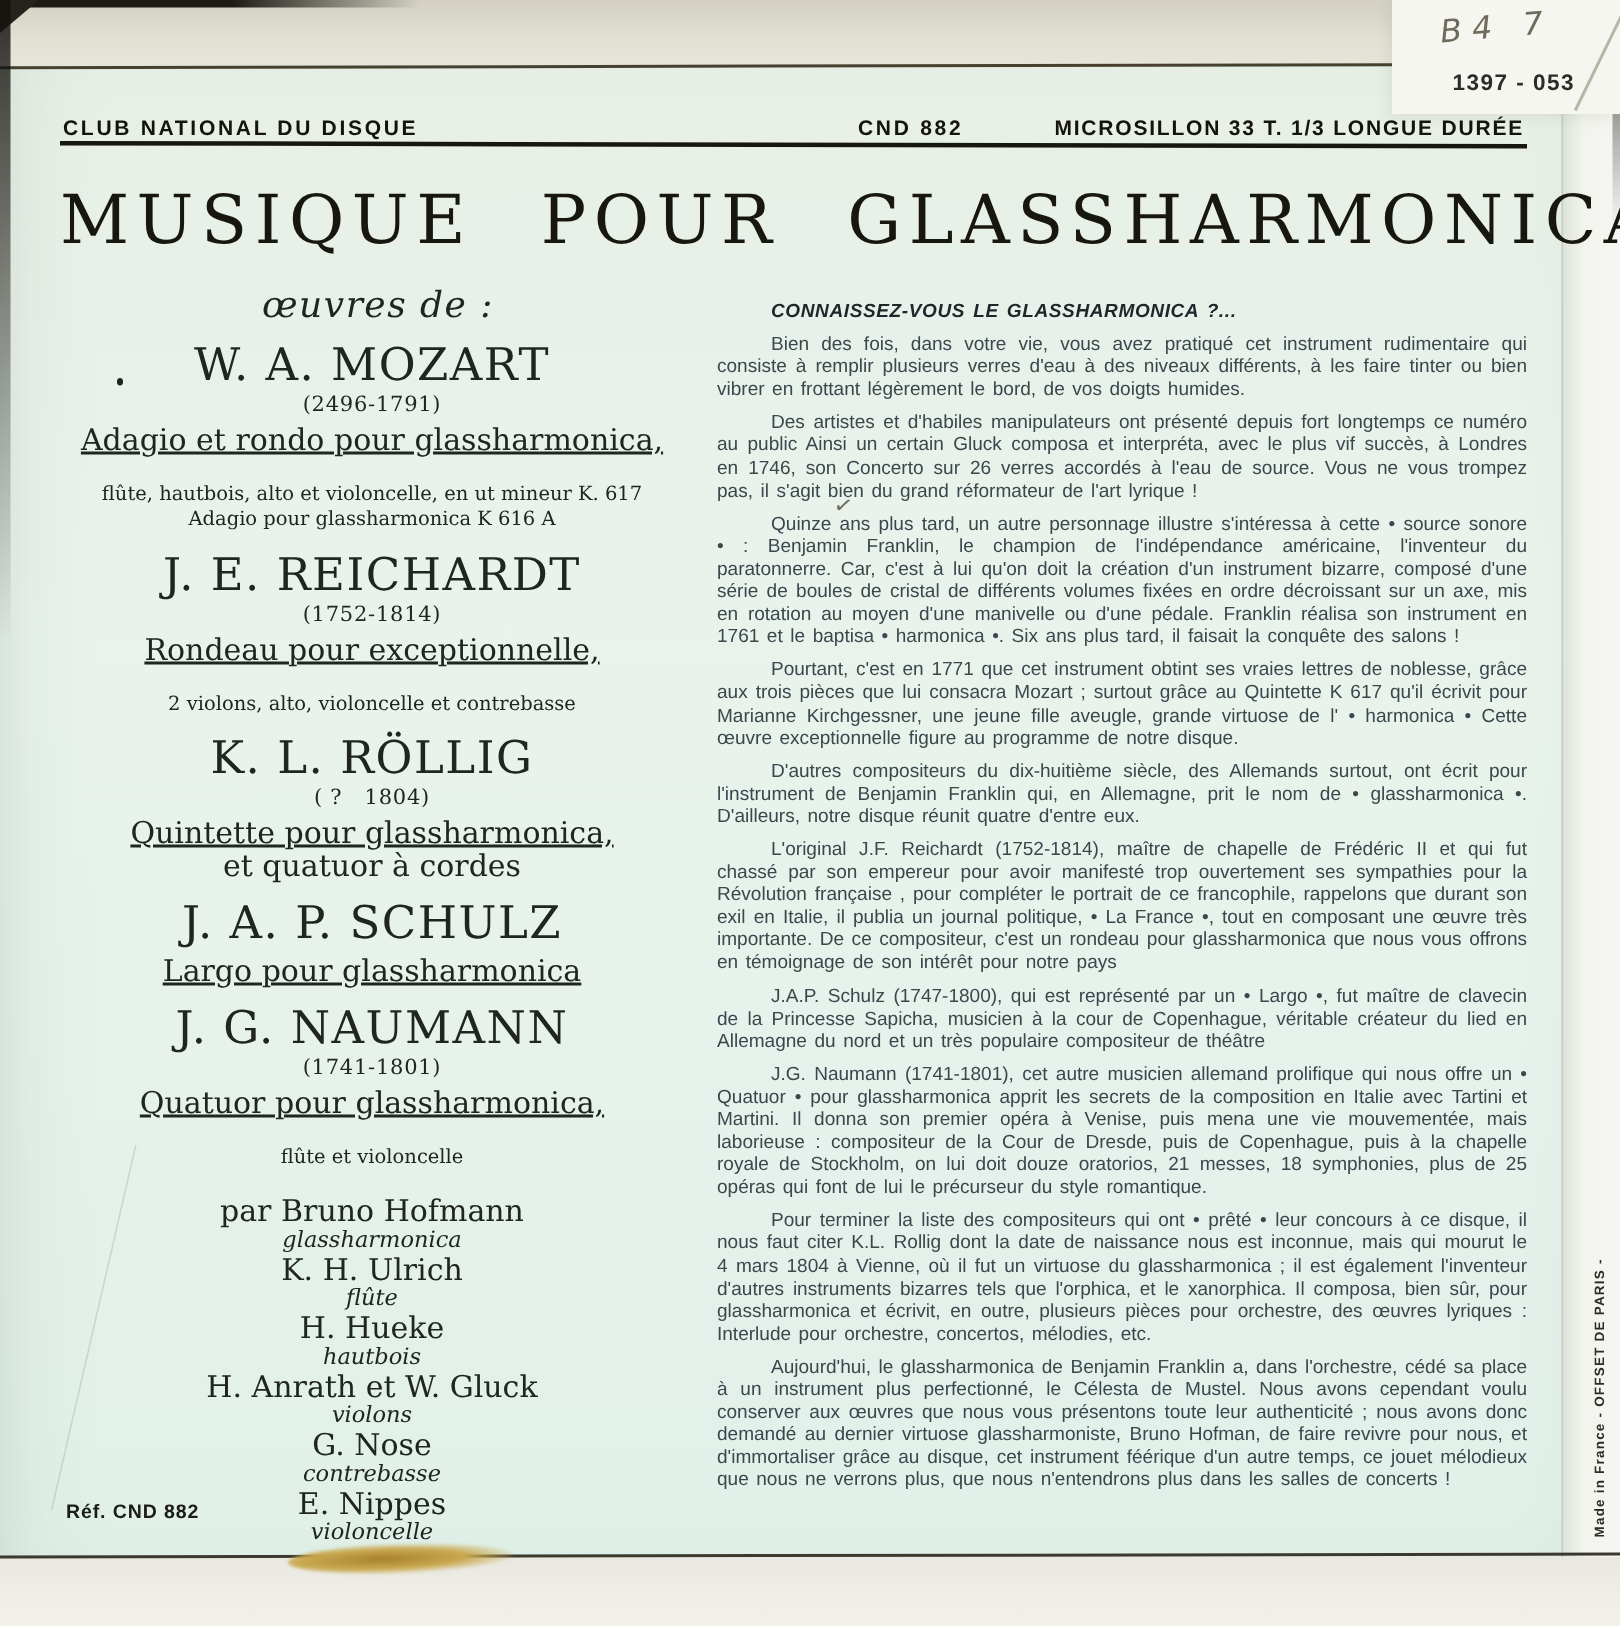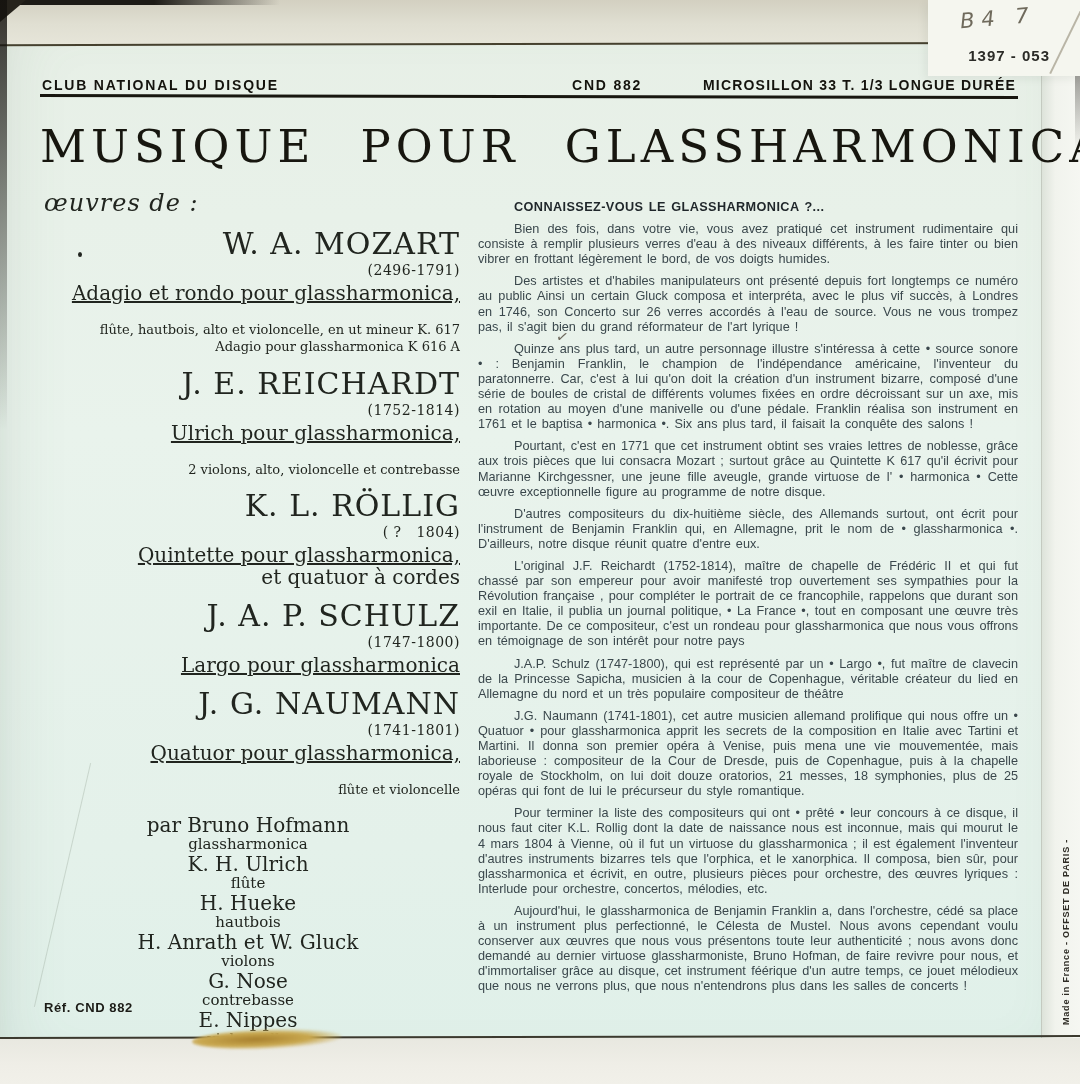--- a/index.html
+++ b/index.html
@@ -43,43 +43,43 @@
         transform:rotate(0.12deg);}
 
   
   .album-title{position:absolute;left:40px;top:120px;white-space:nowrap;
         font-family:"DejaVu Serif",serif;font-size:45px;letter-spacing:5px;word-spacing:26px;
         color:#17160f;}
 
   
   .works{position:absolute;left:36px;top:190px;width:424px;text-align:center;
         font-family:"DejaVu Serif",serif;color:#21251f;}
-  .works-intro{text-align:left;font-style:italic;font-size:24px;line-height:26px;padding-left:8px;
+  .works-intro{text-align:center;font-style:italic;font-size:24px;line-height:26px;padding-left:8px;
         letter-spacing:1px;}
-  .comp{margin-top:12px;text-align:right;}
+  .comp{margin-top:12px;}
   .comp-name{font-size:30px;line-height:32px;letter-spacing:1px;}
   .comp-dates{font-size:14px;line-height:16px;margin-top:2px;letter-spacing:.5px;white-space:pre;}
   .comp-work{font-size:20px;line-height:22px;margin-top:4px;text-decoration:underline;}
   .comp-sub-small{font-size:13px;line-height:16px;margin-top:18px;}
   .comp-sub-med{font-size:13px;line-height:18px;}
   .comp-work2{font-size:20px;line-height:22px;}
   .performers{margin-top:16px;}
   .perf-name{font-size:20px;line-height:22px;}
-  .perf-role{font-size:15px;line-height:17px;}
+  .perf-role{font-style:italic;font-size:15px;line-height:17px;}
   .stray-dot{position:absolute;left:78px;top:252px;width:4px;height:5px;background:#20241f;
         border-radius:50%;}
   .crease-left{position:absolute;left:62px;top:760px;width:1px;height:250px;
         background:rgba(150,162,148,.35);transform:rotate(13deg);}
   .ref{position:absolute;left:44px;top:1000px;font-size:13px;font-weight:bold;
         letter-spacing:.6px;color:#1c1c17;}
 
   
   .notes{position:absolute;left:478px;top:200px;width:540px;color:#3a474c;}
   .notes-heading{text-align:center;font-size:14px;font-weight:bold;letter-spacing:.4px;
-        color:#1f262a;margin:0 0 9px 0;}
+        color:#1f262a;margin:0 0 9px 0;font-style:italic;}
   .notes p{font-size:12.7px;line-height:15.1px;text-align:justify;text-indent:36px;
         margin:0 0 7px 0;word-spacing:1.5px;}
   .pencil-tick{position:absolute;left:556px;top:328px;font-family:"DejaVu Sans",sans-serif;
         font-size:15px;color:#6f6a5e;transform:rotate(10deg);}
 
   
   .side-strip{position:absolute;top:0;right:0;width:38px;height:100%;
         background:linear-gradient(90deg,#dde3da 0%,#f1f3ed 35%,#f6f7f2 100%);
         border-left:1px solid #c4cac0;}
   .side-text{position:absolute;top:855px;right:9px;height:170px;
@@ -133,34 +133,33 @@
       <div class="comp-name">W. A. MOZART</div>
       <div class="comp-dates">(2496-1791)</div>
       <div class="comp-work">Adagio et rondo pour glassharmonica,</div>
       <div class="comp-sub-small">flûte, hautbois, alto et violoncelle, en ut mineur K. 617</div>
       <div class="comp-sub-med">Adagio pour glassharmonica K 616 A</div>
     </div>
 
     <div class="comp">
       <div class="comp-name">J. E. REICHARDT</div>
       <div class="comp-dates">(1752-1814)</div>
-      <div class="comp-work">Ulrich pour glassharmonica,</div>
+      <div class="comp-work">Rondeau pour exceptionnelle,</div>
       <div class="comp-sub-small">2 violons, alto, violoncelle et contrebasse</div>
     </div>
 
     <div class="comp">
       <div class="comp-name">K. L. RÖLLIG</div>
       <div class="comp-dates">( ?   1804)</div>
       <div class="comp-work">Quintette pour glassharmonica,</div>
       <div class="comp-work2">et quatuor à cordes</div>
     </div>
 
     <div class="comp">
       <div class="comp-name">J. A. P. SCHULZ</div>
-      <div class="comp-dates">(1747-1800)</div>
       <div class="comp-work">Largo pour glassharmonica</div>
     </div>
 
     <div class="comp">
       <div class="comp-name">J. G. NAUMANN</div>
       <div class="comp-dates">(1741-1801)</div>
       <div class="comp-work">Quatuor pour glassharmonica,</div>
       <div class="comp-sub-small">flûte et violoncelle</div>
     </div>
 

